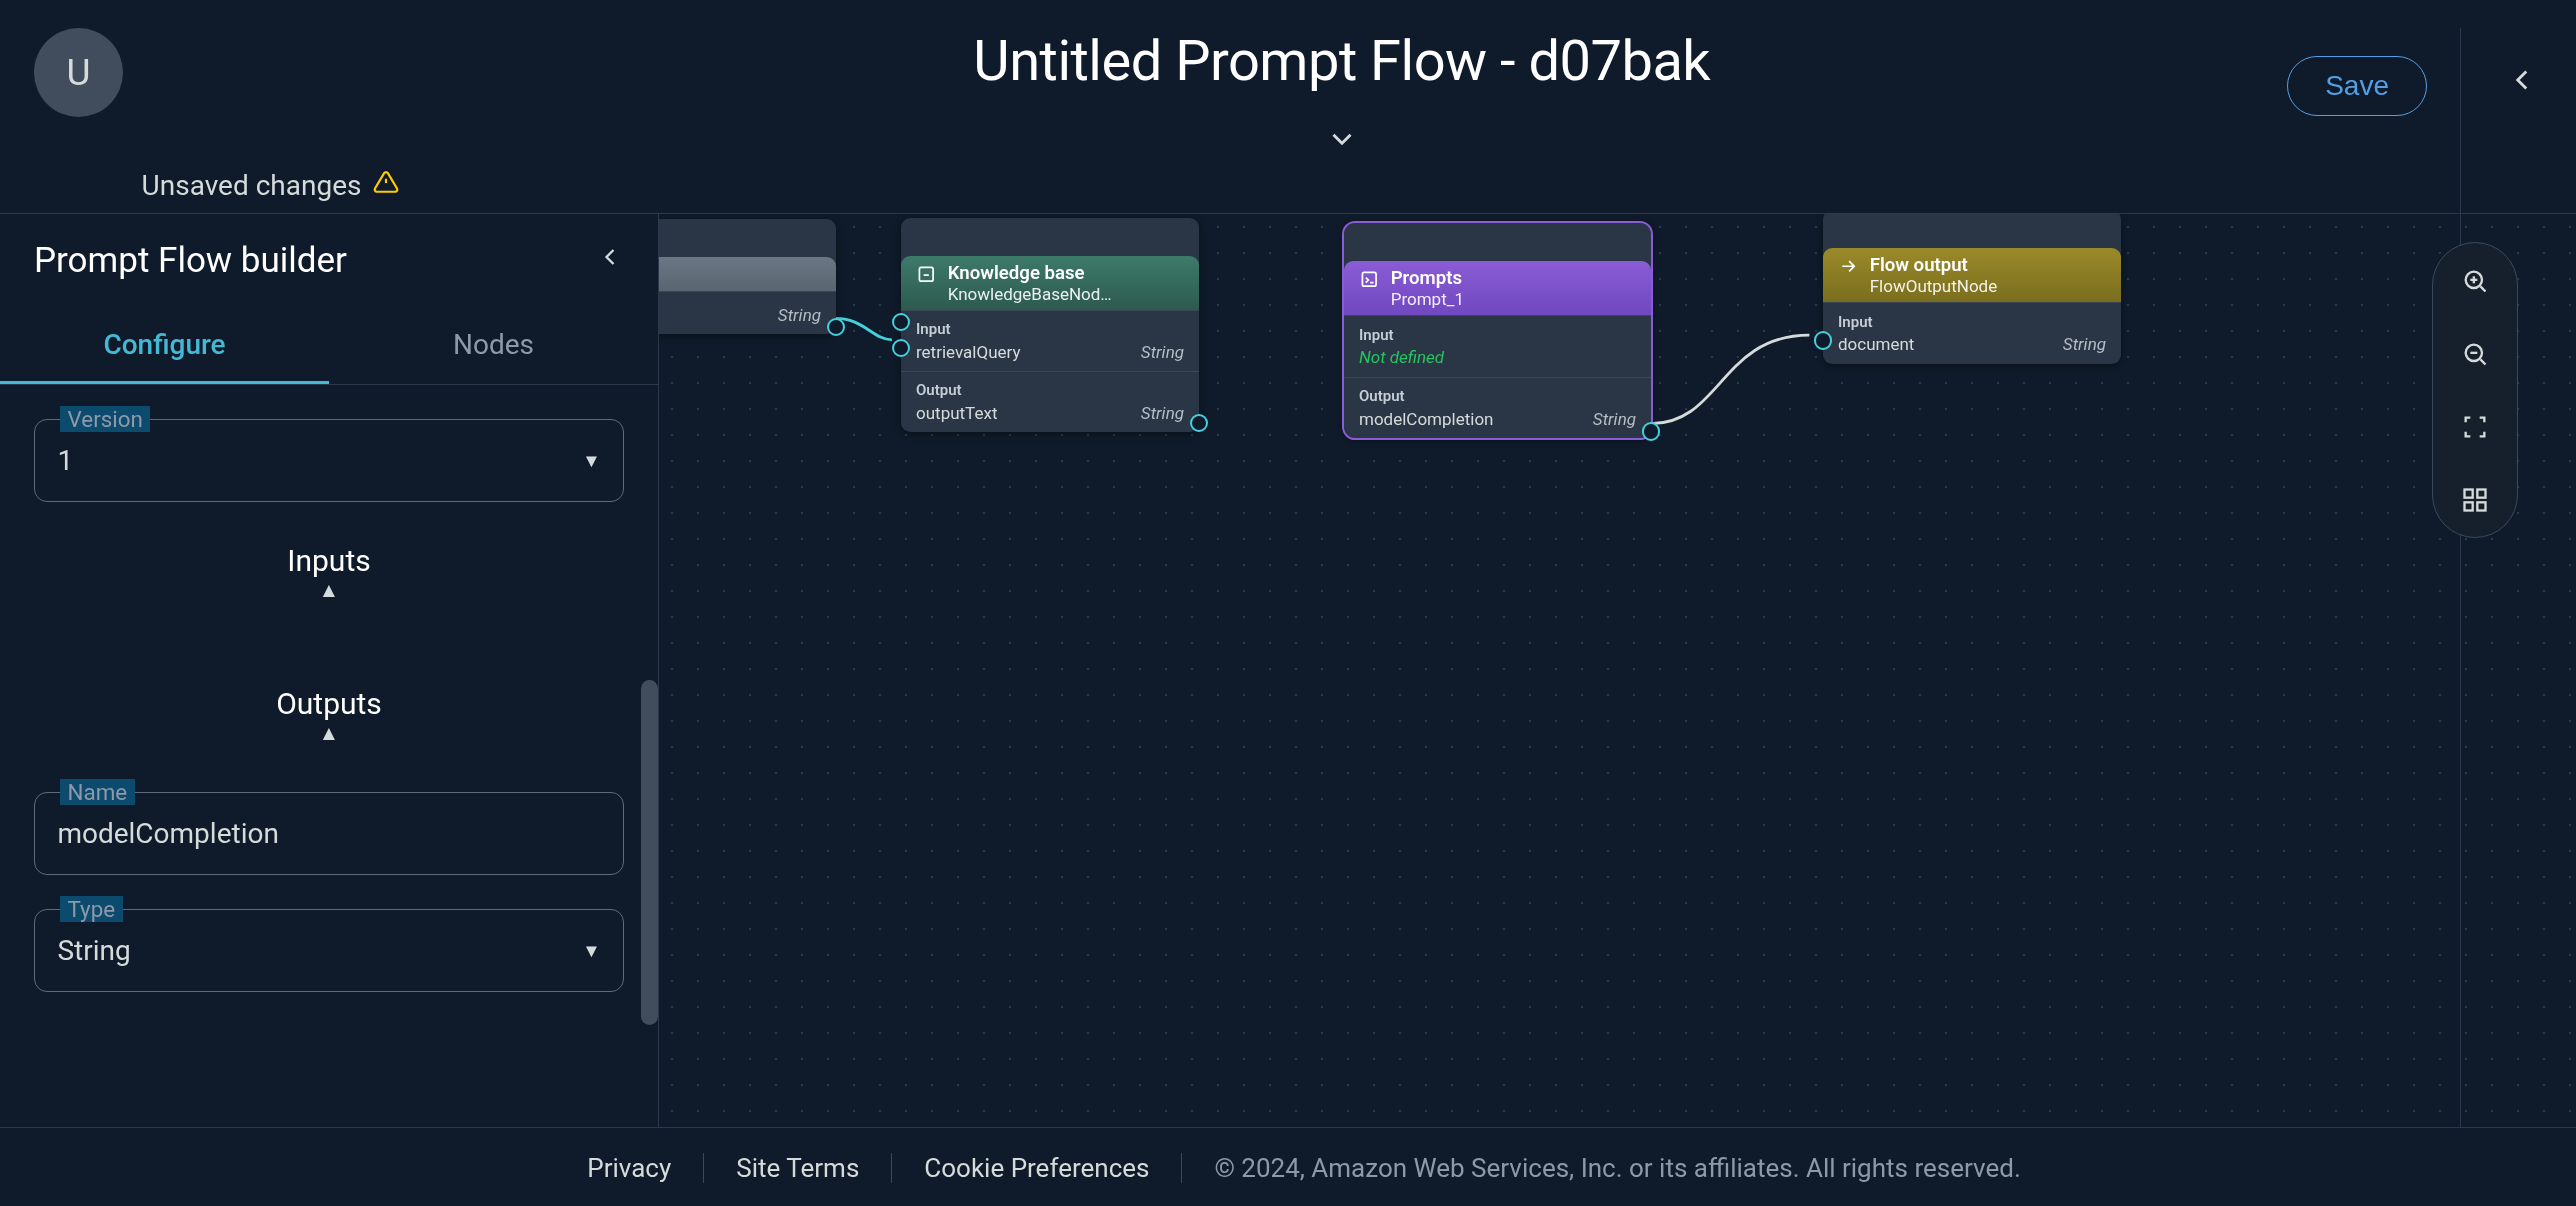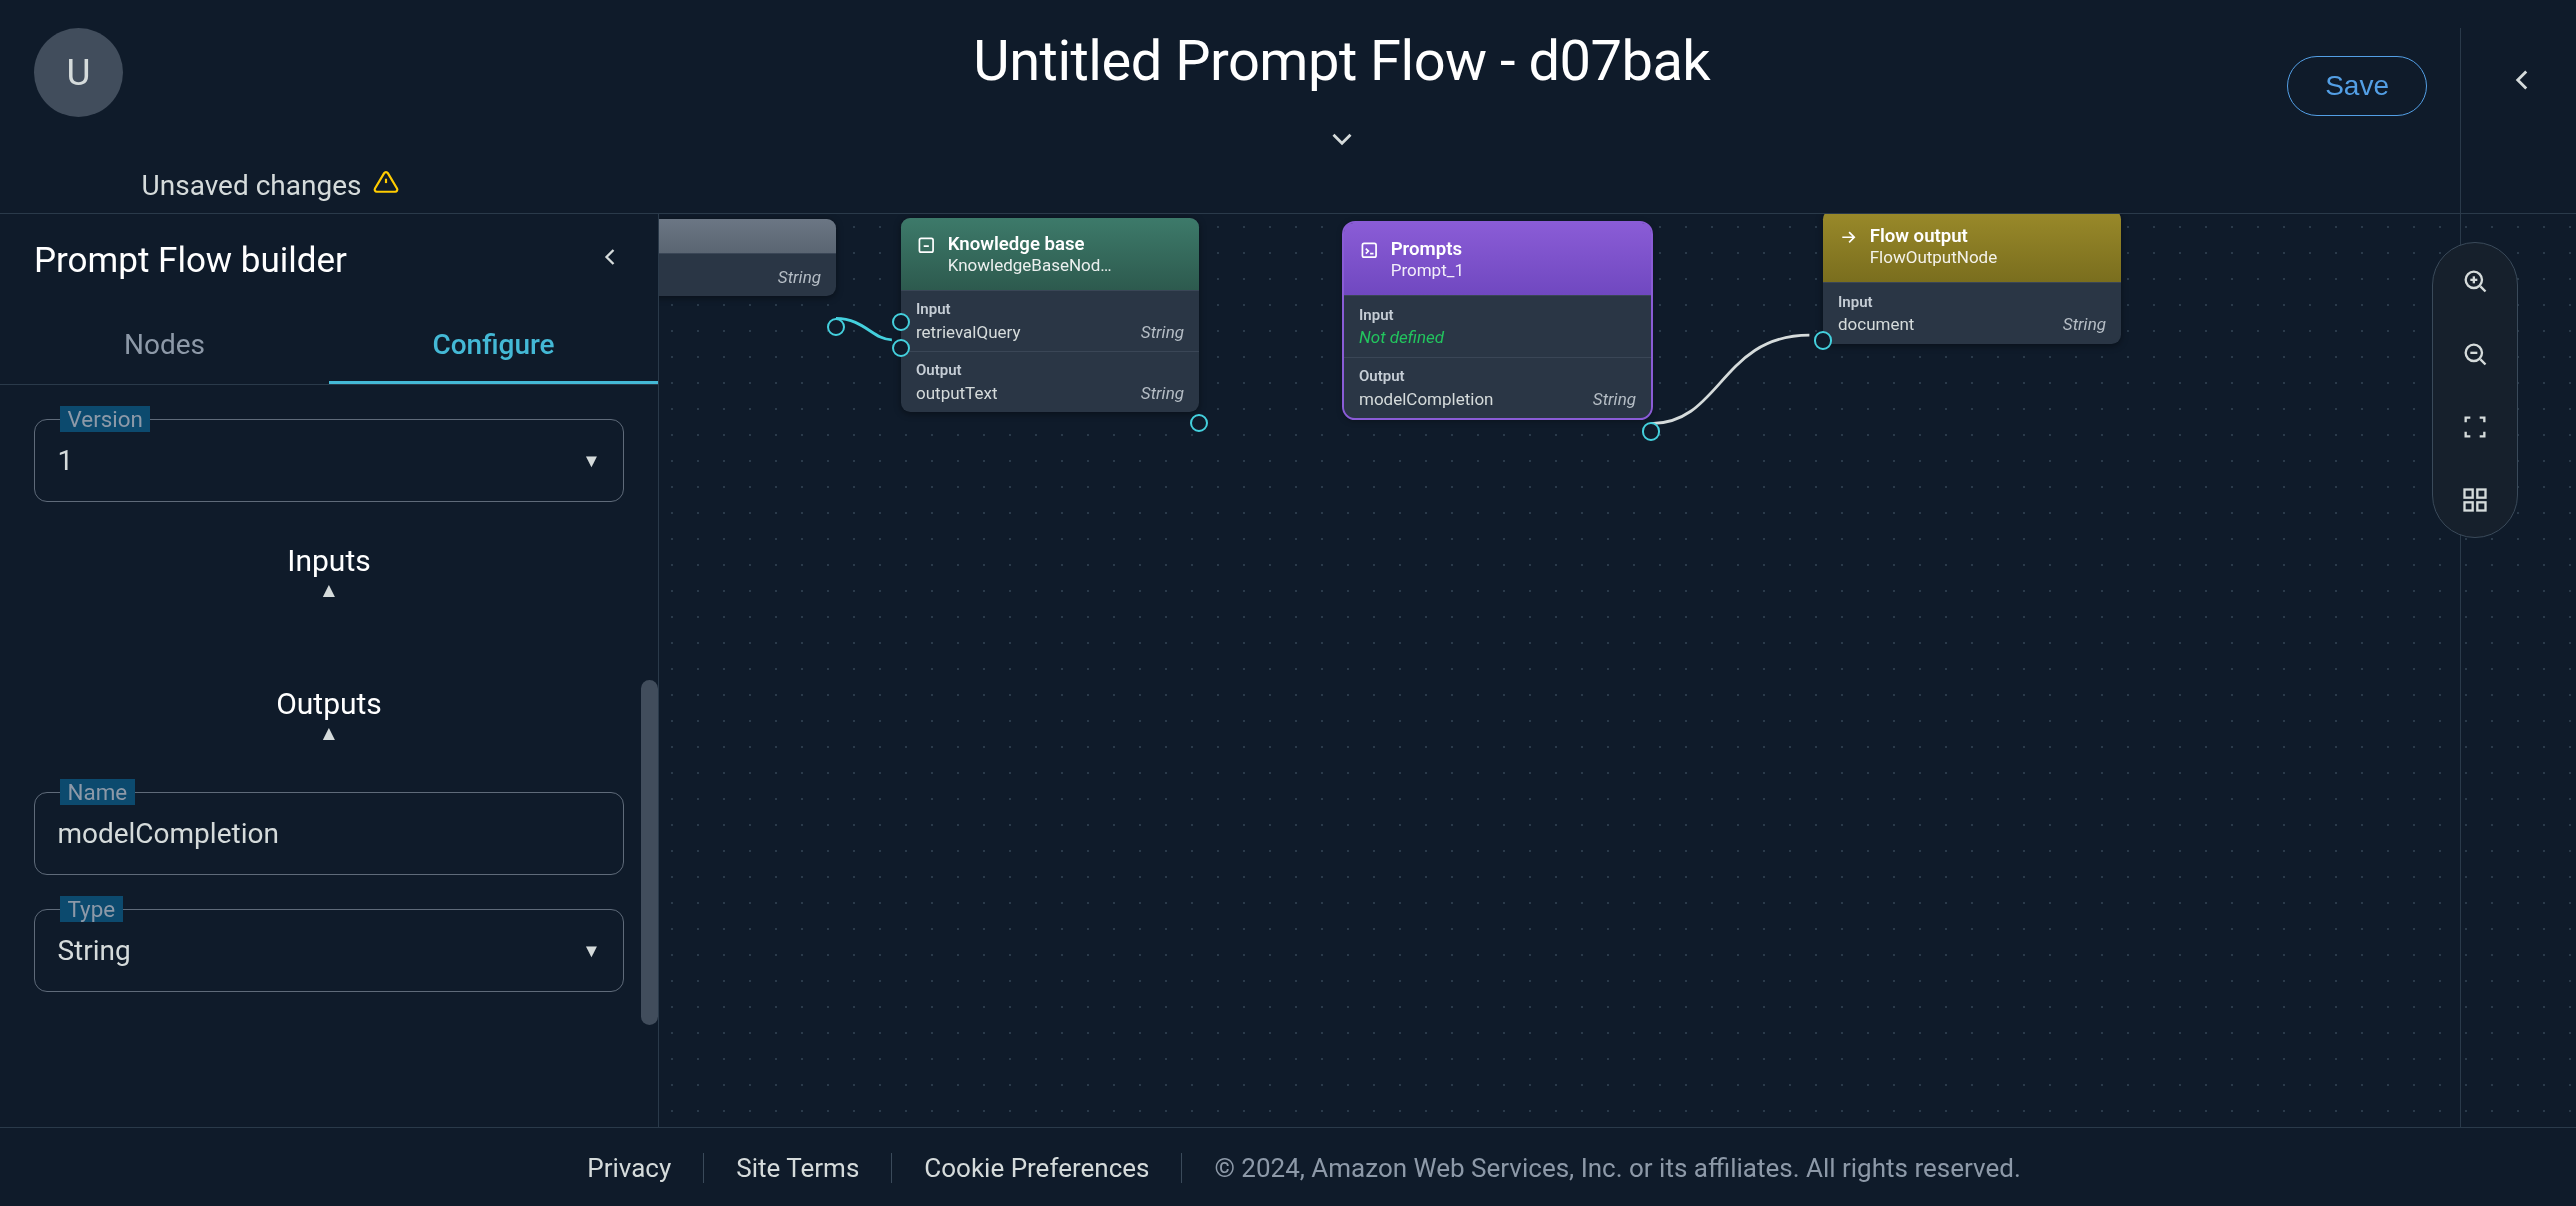--- a/index.html
+++ b/index.html
@@ -220,25 +220,26 @@
 
 
 .node {
   position: absolute;
   border-radius: 9.3px;
   background: #2a3645;
   box-shadow: 0 1.9px 7.5px rgba(0,0,0,0.4);
   font-size: 18.6px;
 }
 .node-header {
-  padding: 15px 15px;
+  padding: 6px 15px;
   border-radius: 9.3px 9.3px 0 0;
   display: flex;
   align-items: flex-start;
   gap: 9.3px;
+  margin-top: 38px;
 }
 .node-icon {
   width: 22.4px;
   height: 22.4px;
   flex-shrink: 0;
   margin-top: 1.9px;
 }
 .node-title { font-weight: 600; font-size: 18.6px; }
 .node-subtitle { font-size: 17px; opacity: 0.9; }
 .node-section {
@@ -361,22 +362,22 @@
     <div class="sidebar-title-row">
       <span class="sidebar-title">Prompt Flow builder</span>
       <span class="collapse-icon">
         <svg width="28" height="28" viewBox="0 0 24 24" fill="none" stroke="currentColor" stroke-width="2">
             <polyline points="15 18 9 12 15 6"></polyline>
           </svg>
       </span>
     </div>
 
     <div class="tabs">
+      <div class="tab active">Configure</div>
       <div class="tab">Nodes</div>
-      <div class="tab active">Configure</div>
     </div>
 
     <div class="sidebar-inner">
       <div class="field-group">
         <span class="field-label">Version</span>
         <div class="field-select">
           <span>1</span>
           <span class="caret">▼</span>
         </div>
       </div>

